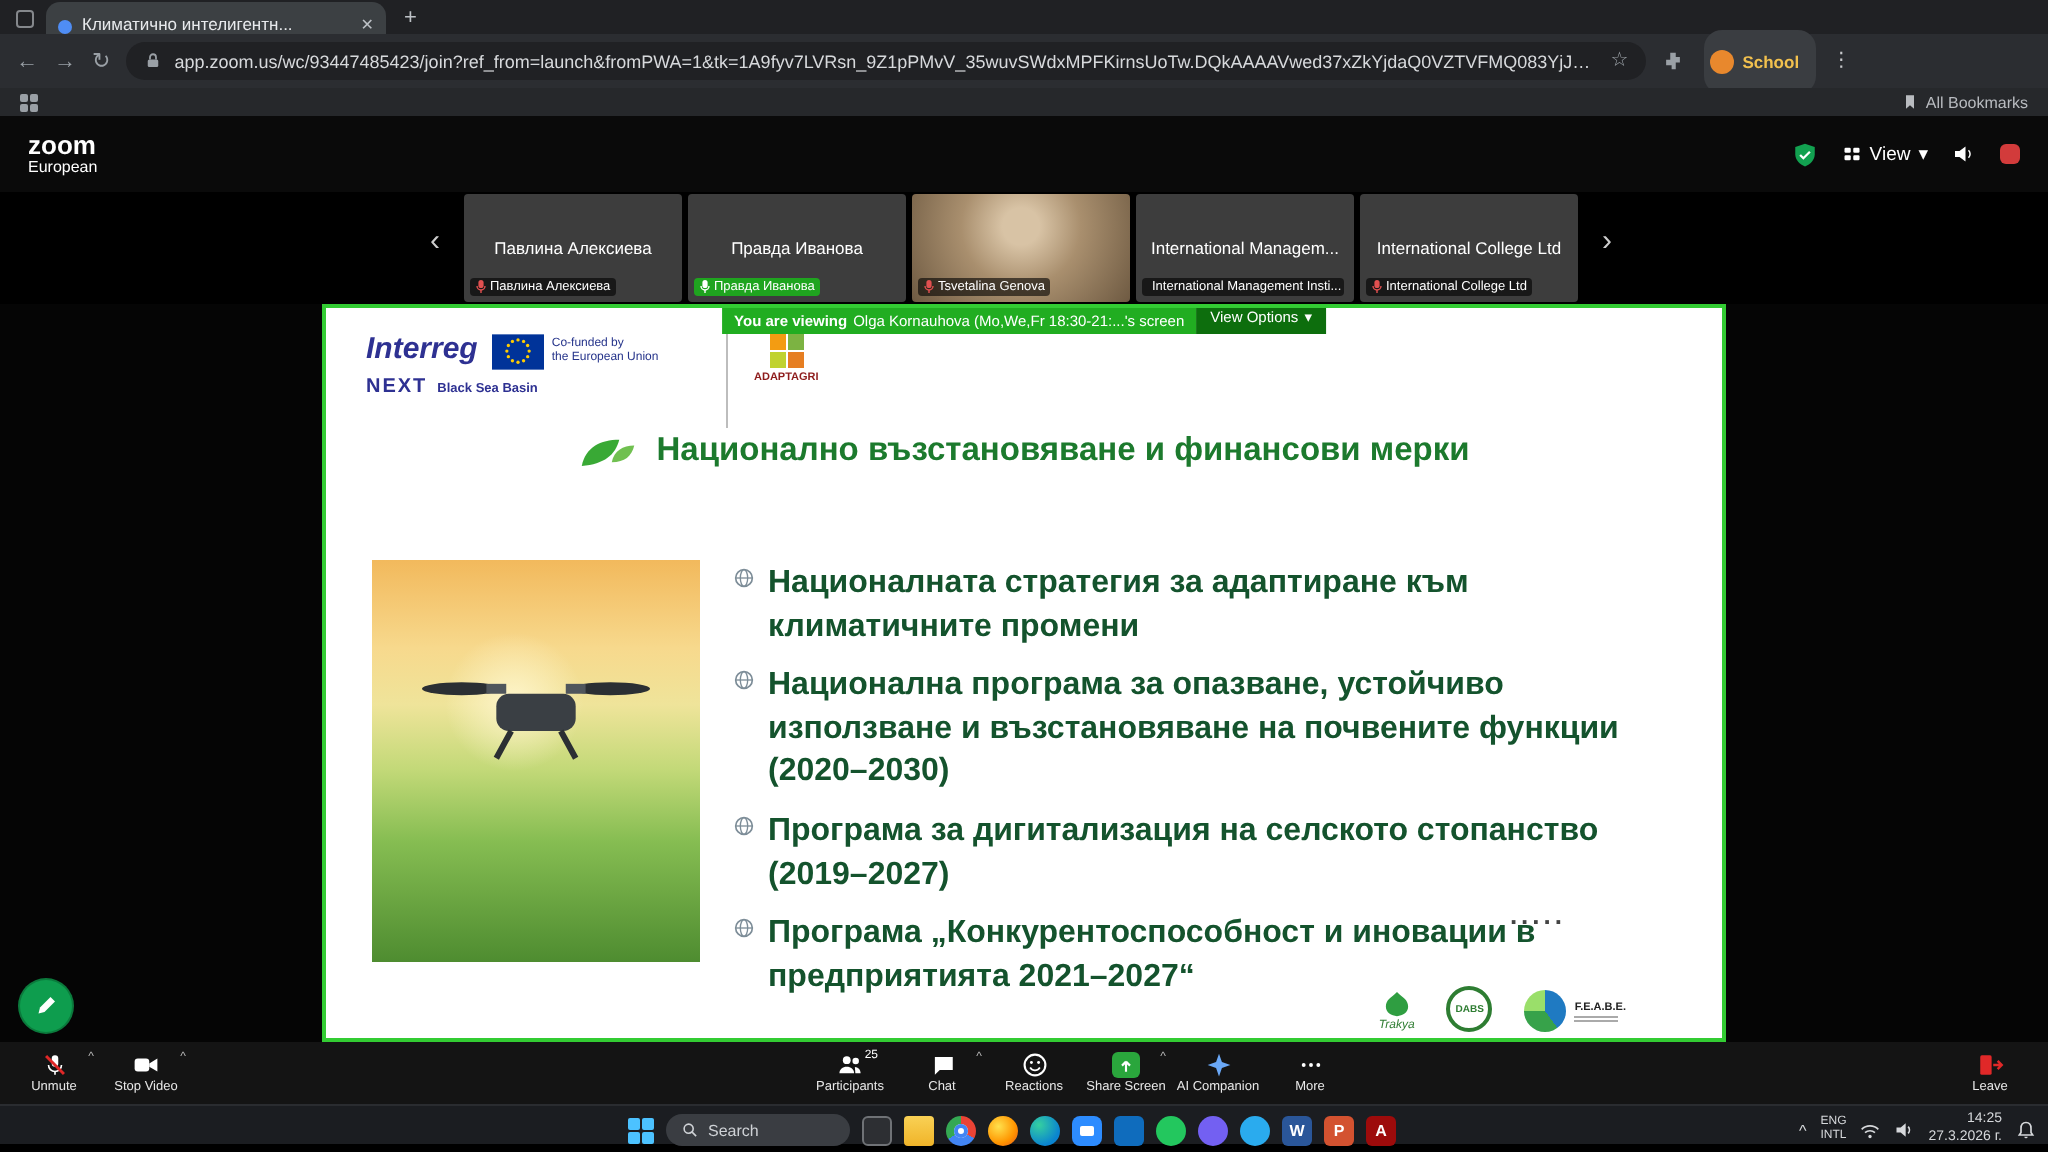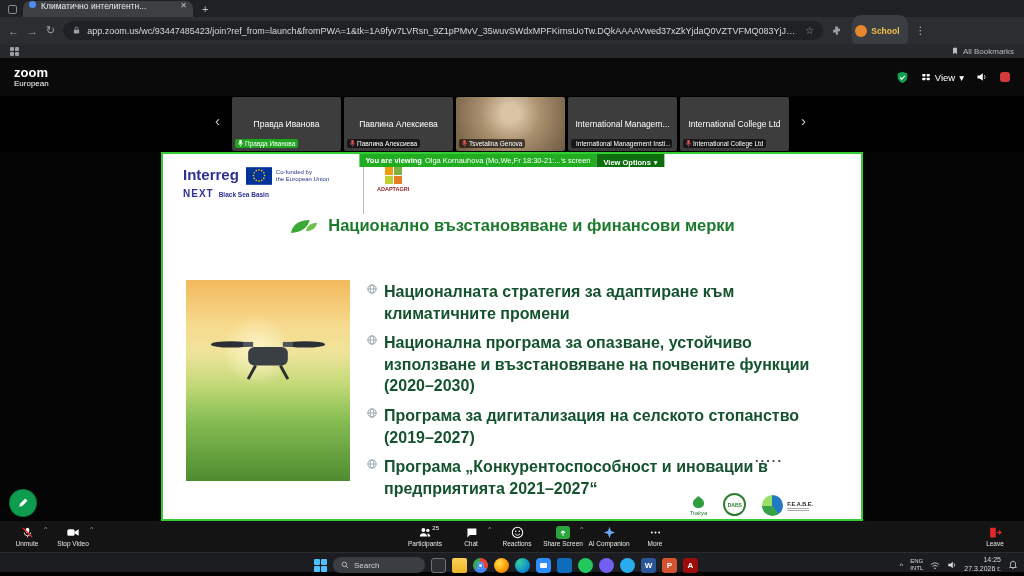--- a/index.html
+++ b/index.html
@@ -3,21 +3,21 @@
 <meta charset="utf-8">
 <style>
 *{margin:0;padding:0;box-sizing:border-box}
 html,body{width:1024px;height:576px;overflow:hidden;background:#000;
   font-family:"Liberation Sans","DejaVu Sans",sans-serif}
 svg{display:block}
 
 
 .tabs{position:absolute;top:0;left:0;width:100%;height:17px;background:#202124;display:flex;align-items:flex-end}
 .tabsearch{width:9px;height:9px;margin:0 6px 3px 8px;border:1px solid #85888c;border-radius:2px}
-.tab{width:170px;height:16px;background:#3c4043;border-radius:7px 7px 0 0;display:flex;align-items:flex-start;padding:0 6px;gap:5px}
+.tab{width:170px;height:16px;background:#3c4043;border-radius:7px 7px 0 0;display:flex;align-items:flex-end;padding:0 6px;gap:5px}
 .tab .fav{width:7px;height:7px;border-radius:50%;background:#4f8df5;flex:0 0 auto}
 .tab .t{font-size:8.5px;color:#e8eaed;white-space:nowrap;overflow:hidden;flex:1}
 .tab .x{font-size:8px;color:#bdc1c6}
 .newtab{color:#bdc1c6;font-size:11px;margin:0 0 2px 9px}
 
 .addr{position:absolute;top:17px;left:0;width:100%;height:27px;background:#2b2d31;display:flex;align-items:center;padding:0 8px;gap:8px}
 .nav-ic{color:#9aa0a6;font-size:11px}
 .urlpill{width:760px;height:19px;background:#202124;border-radius:10px;display:flex;align-items:center;padding:0 9px;gap:6px}
 .url{font-size:9px;color:#d7d9dc;white-space:nowrap;overflow:hidden;text-overflow:ellipsis;flex:1}
 .star{color:#9aa0a6;font-size:10px}
@@ -48,26 +48,26 @@
 .tile .cname{color:#fff;font-size:8.5px;text-align:center;padding:0 4px;white-space:nowrap;overflow:hidden}
 .tile .badge{position:absolute;left:3px;bottom:3px;background:rgba(0,0,0,.6);color:#fff;font-size:6.5px;padding:1px 3px;border-radius:2px;display:flex;align-items:center;gap:2px;white-space:nowrap;max-width:101px;overflow:hidden}
 .tile.active .badge{background:#1fa41f}
 .tile.photo{background:radial-gradient(circle at 50% 30%,#d8c3a5 0 14%,#a98f6e 45%,#6e5a42 100%)}
 
 
 .stage{position:absolute;top:152px;left:0;width:100%;height:369px;background:#050505}
 .slide{position:absolute;left:161px;top:0;width:702px;height:369px;background:#fff;border:2px solid #33cc33}
 .banner{position:absolute;left:50%;top:2px;transform:translateX(-50%);display:flex;z-index:5;height:13px;font-size:7.5px}
 .banner .bl{background:#21ad21;color:#fff;display:flex;align-items:center;padding:0 6px;gap:3px;white-space:nowrap}
-.banner .br{background:#0d6e0d;color:#fff;display:flex;align-items:flex-end;padding:0 7px;gap:3px;font-weight:bold;white-space:nowrap}
+.banner .br{background:#0d6e0d;color:#fff;display:flex;align-items:flex-start;padding:0 7px;gap:3px;font-weight:normal;white-space:nowrap}
 .pen{position:absolute;left:10px;top:338px;width:26px;height:26px;border-radius:50%;background:#0e9d4e;display:flex;align-items:center;justify-content:center;box-shadow:0 0 0 1px #0b7a3c}
 
 .logoL{position:absolute;left:20px;top:12px}
 .irow{display:flex;align-items:flex-start;gap:7px}
-.interreg{font-size:15px;font-weight:bold;color:#2e3192}
+.interreg{font-size:15px;font-weight:bold;font-style:italic;color:#2e3192}
 .eu{display:flex;gap:4px;align-items:center;margin-top:1px}
 .eutxt{font-size:6px;color:#25338a;line-height:1.2}
 .nextrow{margin-top:3px;display:flex;align-items:baseline;gap:5px}
 .next{font-size:10px;font-weight:bold;color:#2e3192;letter-spacing:1px}
 .bsb{font-size:6.5px;font-weight:bold;color:#2e3192}
 .vdiv{position:absolute;left:200px;top:12px;width:1px;height:48px;background:#bdbdbd}
 .adapt{position:absolute;left:214px;top:13px;text-align:center}
 .agrid{display:grid;grid-template-columns:8px 8px;grid-auto-rows:8px;gap:1px;width:17px;margin:0 auto}
 .agrid i:nth-child(1){background:#f39c12}.agrid i:nth-child(2){background:#7cb342}
 .agrid i:nth-child(3){background:#c0d22e}.agrid i:nth-child(4){background:#e67e22}
@@ -210,40 +210,40 @@
         <path d="M2 6h3l4-3v10l-4-3H2z" fill="#fff"></path>
         <path d="M11 5.5a3.5 3.5 0 0 1 0 5" stroke="#fff" fill="none"></path>
       </svg>
     <span class="reddot"></span>
   </div>
 </div>
 
 <div class="strip">
   <span class="chev l">‹</span>
   <div class="tiles">
+    <div class="tile">
+      <span class="cname">Павлина Алексиева</span>
+      <span class="badge">
+        <svg width="5" height="7" viewBox="0 0 5 7">
+            <rect x="1.2" y="0" width="2.6" height="4" rx="1.3" fill="#e25050"></rect>
+            <path d="M0.5 3a2 2 0 0 0 4 0" stroke="#e25050" stroke-width=".7" fill="none"></path>
+            <line x1="2.5" y1="5" x2="2.5" y2="6.5" stroke="#e25050" stroke-width=".7"></line>
+          </svg>
+        <span>Павлина Алексиева</span>
+      </span>
+    </div>
     <div class="tile active">
       <span class="cname">Правда Иванова</span>
       <span class="badge">
         <svg width="5" height="7" viewBox="0 0 5 7">
             <rect x="1.2" y="0" width="2.6" height="4" rx="1.3" fill="#fff"></rect>
             <path d="M0.5 3a2 2 0 0 0 4 0" stroke="#fff" stroke-width=".7" fill="none"></path>
             <line x1="2.5" y1="5" x2="2.5" y2="6.5" stroke="#fff" stroke-width=".7"></line>
           </svg>
         <span>Правда Иванова</span>
-      </span>
-    </div>
-    <div class="tile">
-      <span class="cname">Павлина Алексиева</span>
-      <span class="badge">
-        <svg width="5" height="7" viewBox="0 0 5 7">
-            <rect x="1.2" y="0" width="2.6" height="4" rx="1.3" fill="#e25050"></rect>
-            <path d="M0.5 3a2 2 0 0 0 4 0" stroke="#e25050" stroke-width=".7" fill="none"></path>
-            <line x1="2.5" y1="5" x2="2.5" y2="6.5" stroke="#e25050" stroke-width=".7"></line>
-          </svg>
-        <span>Павлина Алексиева</span>
       </span>
     </div>
     <div class="tile photo">
       <span class="cname"></span>
       <span class="badge">
         <svg width="5" height="7" viewBox="0 0 5 7">
             <rect x="1.2" y="0" width="2.6" height="4" rx="1.3" fill="#e25050"></rect>
             <path d="M0.5 3a2 2 0 0 0 4 0" stroke="#e25050" stroke-width=".7" fill="none"></path>
             <line x1="2.5" y1="5" x2="2.5" y2="6.5" stroke="#e25050" stroke-width=".7"></line>
           </svg>

